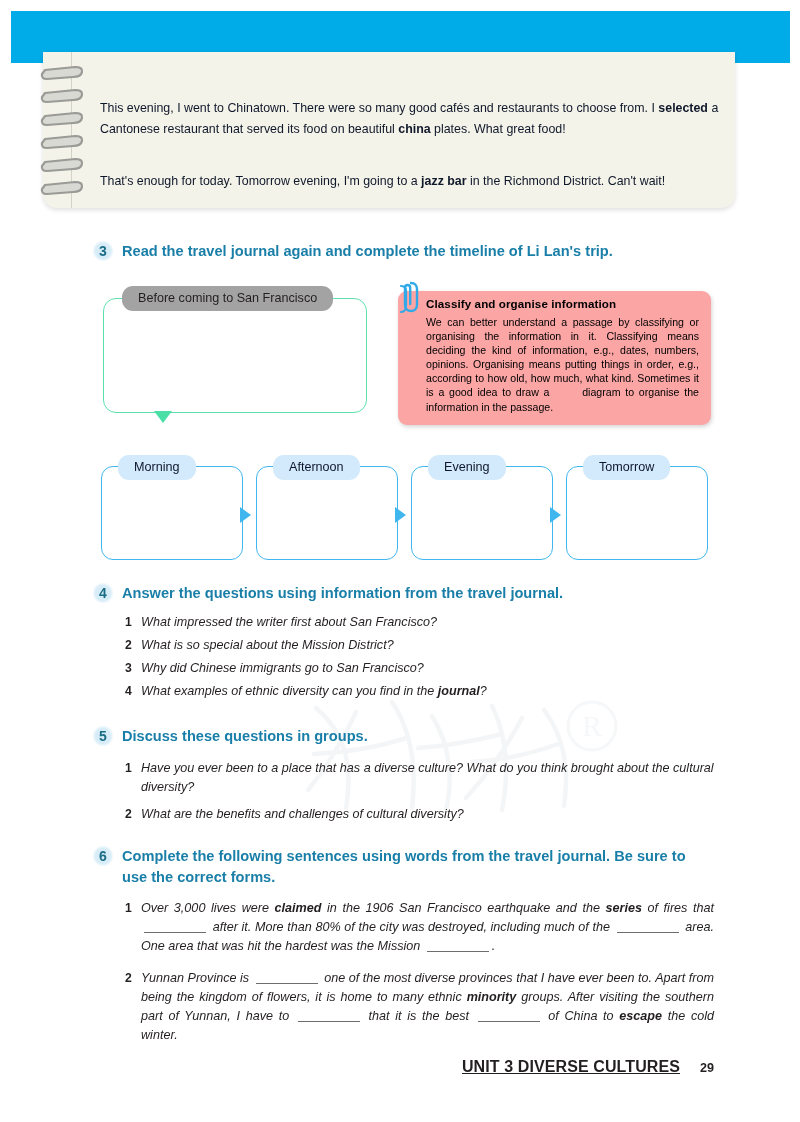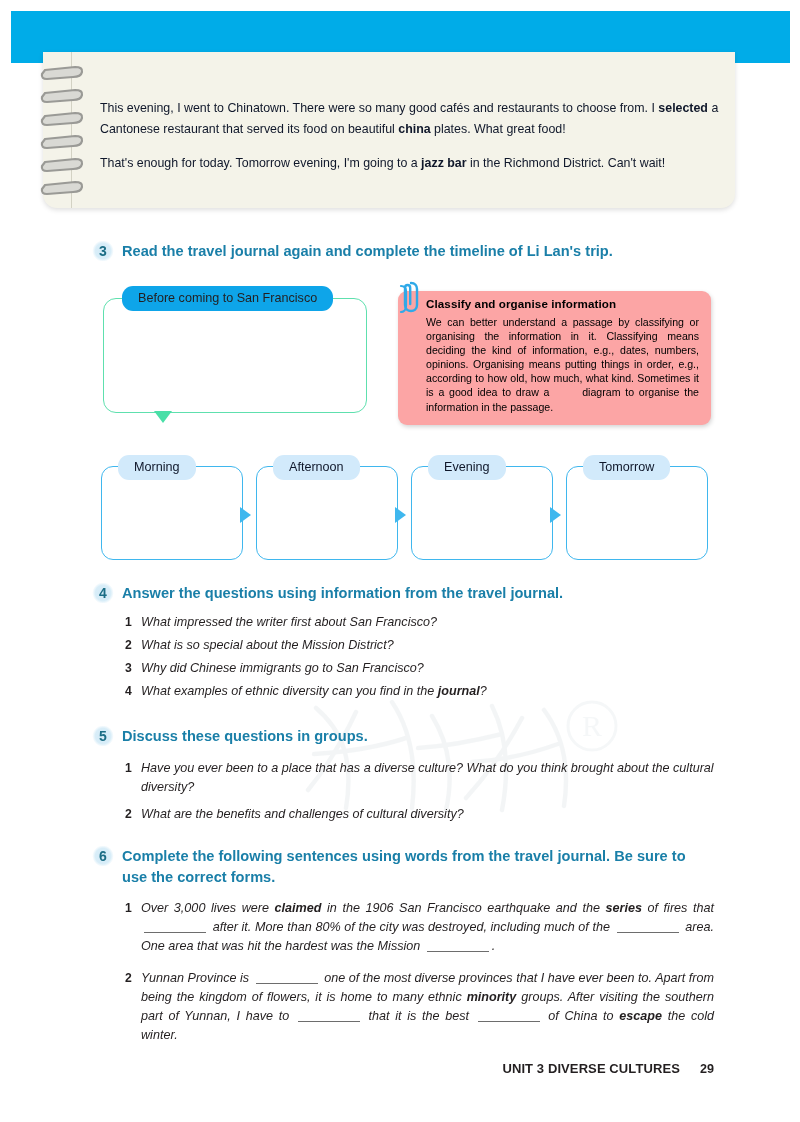--- a/index.html
+++ b/index.html
@@ -55,21 +55,21 @@
   .journal-text {
     position: absolute;
     left: 57px;
     right: 16px;
     top: 46px;
     font-size: 12.4px;
     line-height: 21px;
     color: #0f172a;
   }
   .journal-text p { margin: 0; }
-  .journal-text p + p { margin-top: 13px; }
+  .journal-text p + p { margin-top: 31px; }
   .journal-text b { font-weight: bold; }
 
   
   .ex {
     position: absolute;
     left: 96px;
     width: 618px;
   }
   .ex-head {
     display: flex;
@@ -130,21 +130,21 @@
     height: 113px;
     border: 1.4px solid #5ee0ae;
     border-radius: 13px;
     background: #ffffff;
   }
   .before-tab {
     position: absolute;
     left: 18px;
     top: -13px;
     padding: 5px 16px 6px 16px;
-    background: #0ea5e9;
+    background: #a3a3a3;
     border-radius: 11px;
     font-size: 12.6px;
     color: #231f20;
     white-space: nowrap;
   }
   .before-arrow {
     position: absolute;
     left: 50px;
     bottom: -11px;
     width: 0;
@@ -253,24 +253,25 @@
 
   
   .footer {
     position: absolute;
     right: 86px;
     bottom: 46px;
     display: flex;
     align-items: baseline;
   }
   .footer-unit {
-    font-size: 13px;
+    font-size: 16px;
     font-weight: bold;
     color: #231f20;
     letter-spacing: 0.1px;
+    text-decoration: underline;
   }
   .footer-page {
     font-size: 12.6px;
     font-weight: bold;
     color: #231f20;
     margin-left: 20px;
     margin-top: 16px;
   }
 </style>
 </head>

